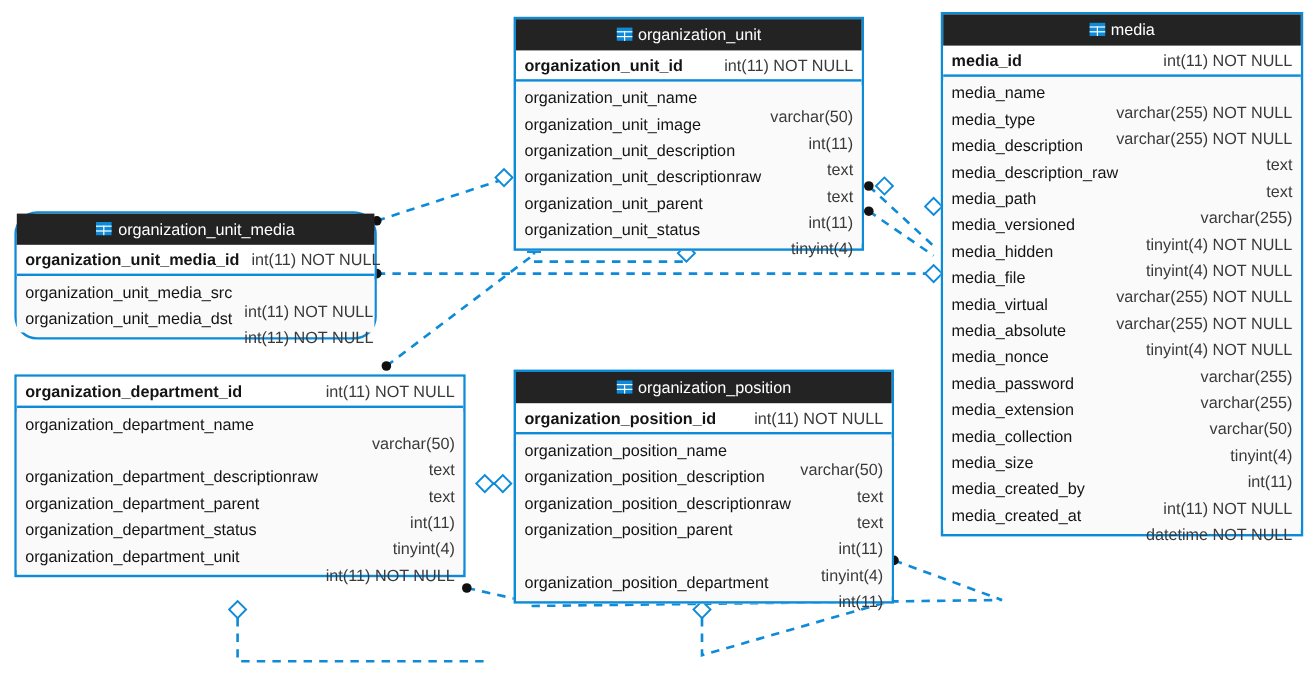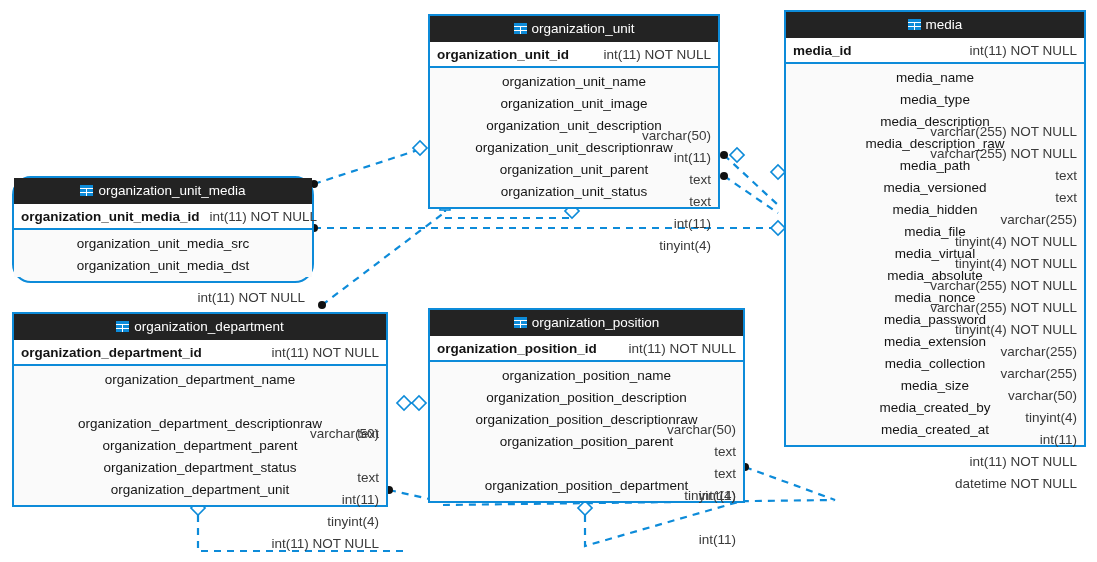--- a/index.html
+++ b/index.html
@@ -63,21 +63,20 @@
   .row{
     height:22px;
     line-height:22px;
     display:flex;
     align-items:center;
     padding:0 7px;
     font-size:13.5px;
     color:#141414;
     box-sizing:border-box;
     background:#fafafa;
-    flex-direction:column;
   }
   .row .fname{flex:0 0 auto;white-space:nowrap;}
   .row .ftype{margin-left:auto;padding-left:10px;color:#3a3a3a;white-space:nowrap;margin-top:32px;}
   .rows{padding:3px 0 4px 0;}
 </style>
 </head>
 <body>
 
 <div id="canvas">
   <svg id="links" viewBox="0 0 1097 562">
@@ -232,21 +231,20 @@
             <span class="fname">organization_unit_media_src</span>
             <span class="ftype">int(11) NOT NULL</span>
           </div>
           <div class="row">
             <span class="fname">organization_unit_media_dst</span>
             <span class="ftype">int(11) NOT NULL</span>
           </div>
         </div>
       </div>
       <div class="table" style="left: 12px; top: 312px; width: 376px;">
-        <div class="thead"><span class="ticon"><i class="h"></i><i class="v"></i><i class="b"></i></span><span class="tname">organization_department</span></div>
         <div class="pkrow">
           <span class="fname">organization_department_id</span>
           <span class="ftype">int(11) NOT NULL</span>
         </div>
         <div class="rows">
           <div class="row">
             <span class="fname">organization_department_name</span>
             <span class="ftype">varchar(50)</span>
           </div>
           <div class="row">

